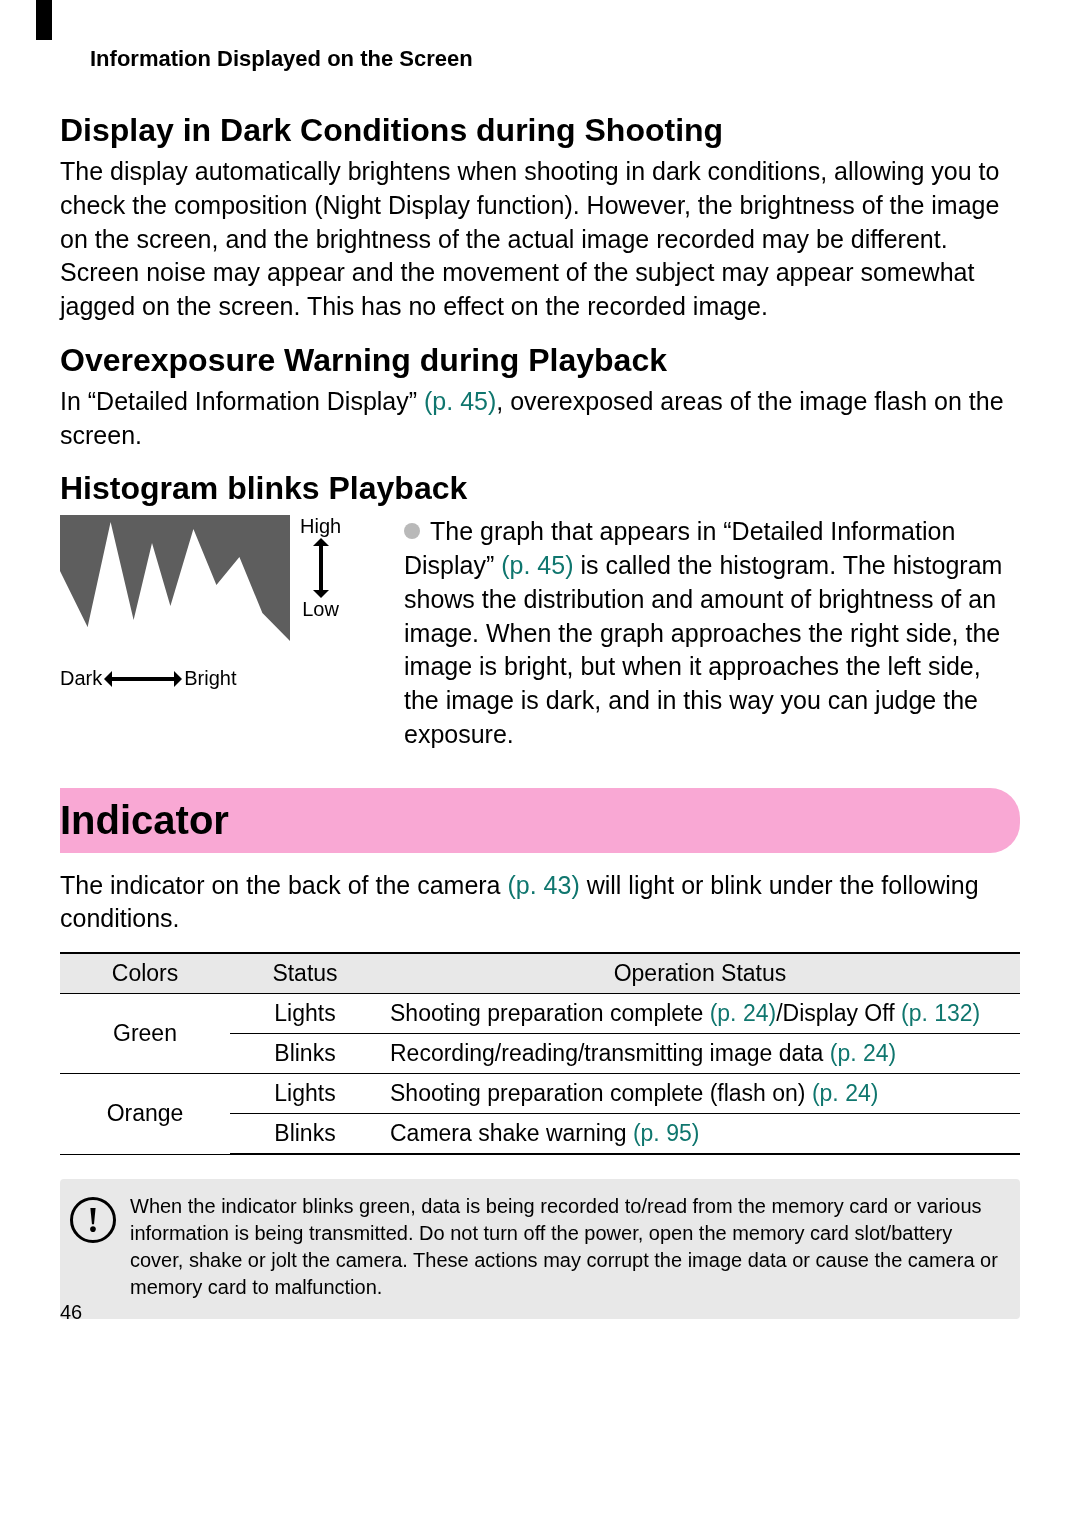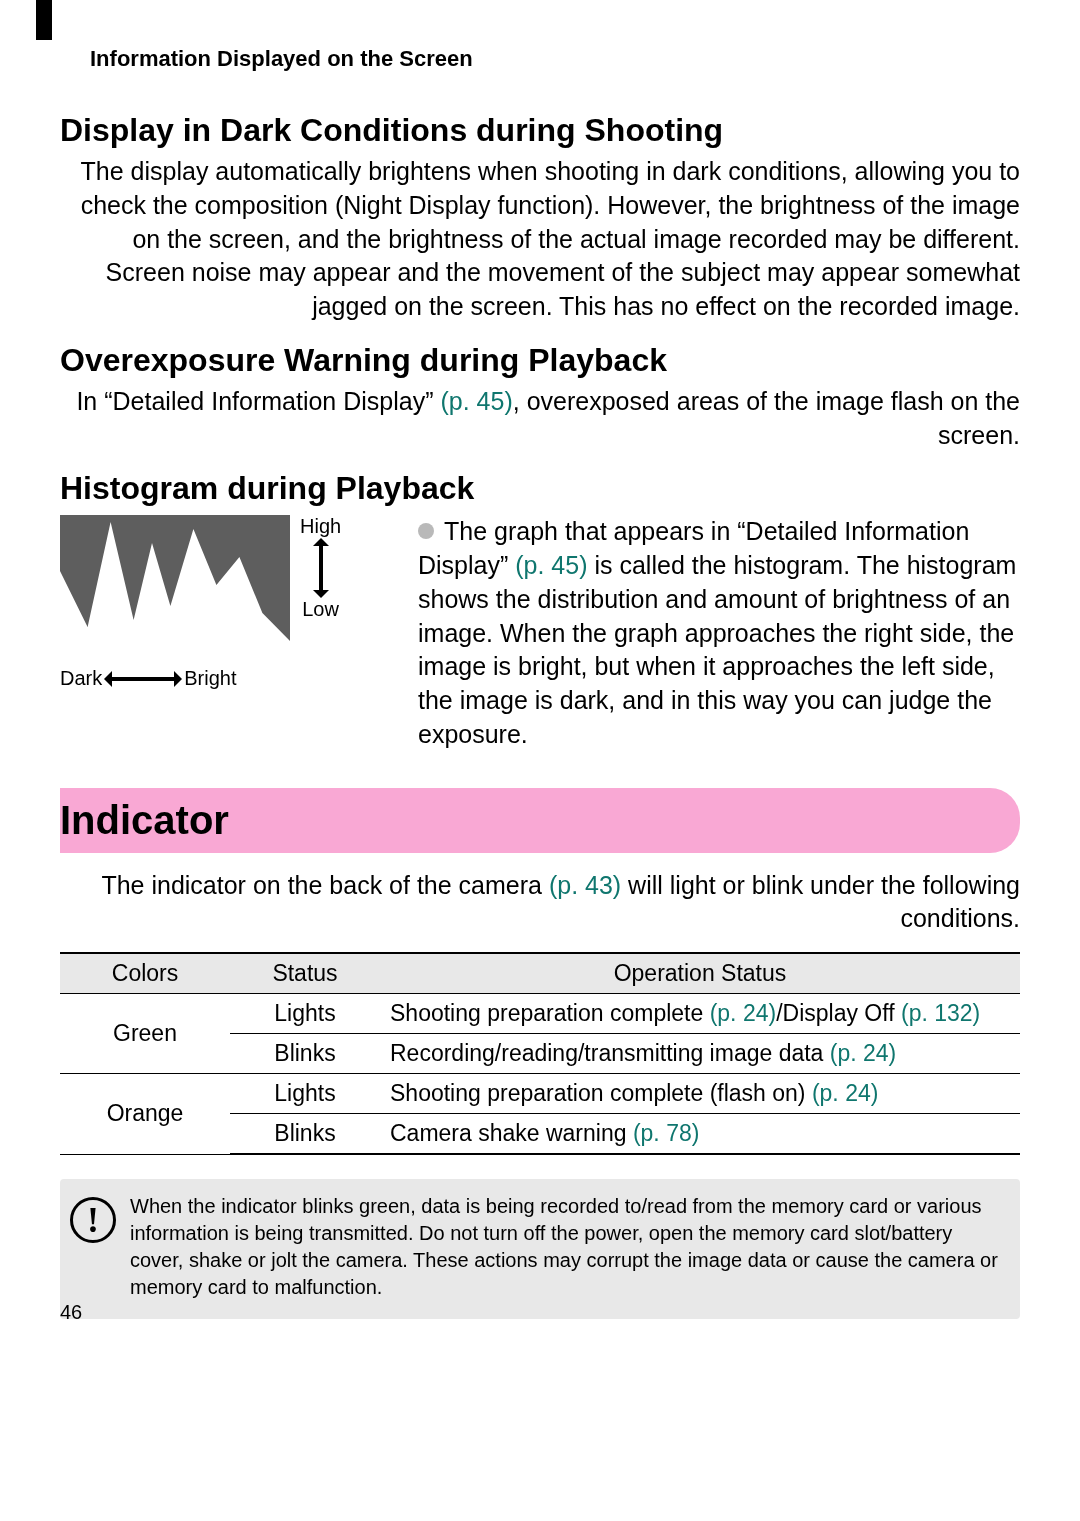--- a/index.html
+++ b/index.html
@@ -35,32 +35,31 @@
   .sub-head {
     font-weight: bold;
     font-size: 32px;
     margin-top: 18px;
     margin-bottom: 6px;
   }
   .body-text {
     font-size: 25px;
     line-height: 1.35;
     margin-top: 2px;
-    text-align: right;
   }
   a.pref, .pref {
     color: #0f766e;
     text-decoration: none;
   }
   
   .hist-row {
     display: flex;
     align-items: flex-start;
     margin-top: 8px;
-    gap: 28px;
+    gap: 14px;
   }
   .hist-left {
     flex: 0 0 330px;
   }
   .hist-right {
     flex: 1;
     font-size: 25px;
     line-height: 1.35;
   }
   .hist-right .bullet {
@@ -200,21 +199,21 @@
   <div class="running-head">Information Displayed on the Screen</div>
 
   <div class="sub-head">Display in Dark Conditions during Shooting</div>
   <div class="body-text">The display automatically brightens when shooting in dark conditions, allowing you to check the composition (Night Display function). However, the brightness of the image on the screen, and the brightness of the actual image recorded may be different. Screen noise may appear and the movement of the subject may appear somewhat jagged on the screen. This has no effect on the recorded image.</div>
 
   <div class="sub-head">Overexposure Warning during Playback</div>
   <div class="body-text">
     <span>In “Detailed Information Display” </span><a class="pref">(p. 45)</a><span>, overexposed areas of the image flash on the screen.</span>
   </div>
 
-  <div class="sub-head">Histogram during Playback</div>
+  <div class="sub-head">Histogram blinks Playback</div>
 
   <div class="hist-row">
     <div class="hist-left">
       <div class="hist-box">
         <div class="hist-graph">
           <svg viewBox="0 0 100 100" preserveAspectRatio="none" style="width:100%;height:100%;display:block">
             <polygon fill="#ffffff" points="0,100 0,40 12,80 22,5 32,75 40,20 48,65 58,10 68,50 78,30 88,70 100,90 100,100"></polygon>
           </svg>
         </div>
         <div style="display:flex;flex-direction:column;align-items:center;margin-left:10px">
@@ -265,21 +264,21 @@
       <tr>
         <td class="c" rowspan="2">Orange</td>
         <td class="c">Lights</td>
         <td>
           <span>Shooting preparation complete (flash on) </span><a class="pref">(p. 24)</a>
         </td>
       </tr>
       <tr class="last">
         <td class="c">Blinks</td>
         <td>
-          <span>Camera shake warning </span><a class="pref">(p. 78)</a>
+          <span>Camera shake warning </span><a class="pref">(p. 95)</a>
         </td>
       </tr>
     </tbody>
   </table>
 
   <div class="warn-box">
     <div class="warn-icon">!</div>
     <div class="warn-text">When the indicator blinks green, data is being recorded to/read from the memory card or various information is being transmitted. Do not turn off the power, open the memory card slot/battery cover, shake or jolt the camera. These actions may corrupt the image data or cause the camera or memory card to malfunction.</div>
   </div>
 

